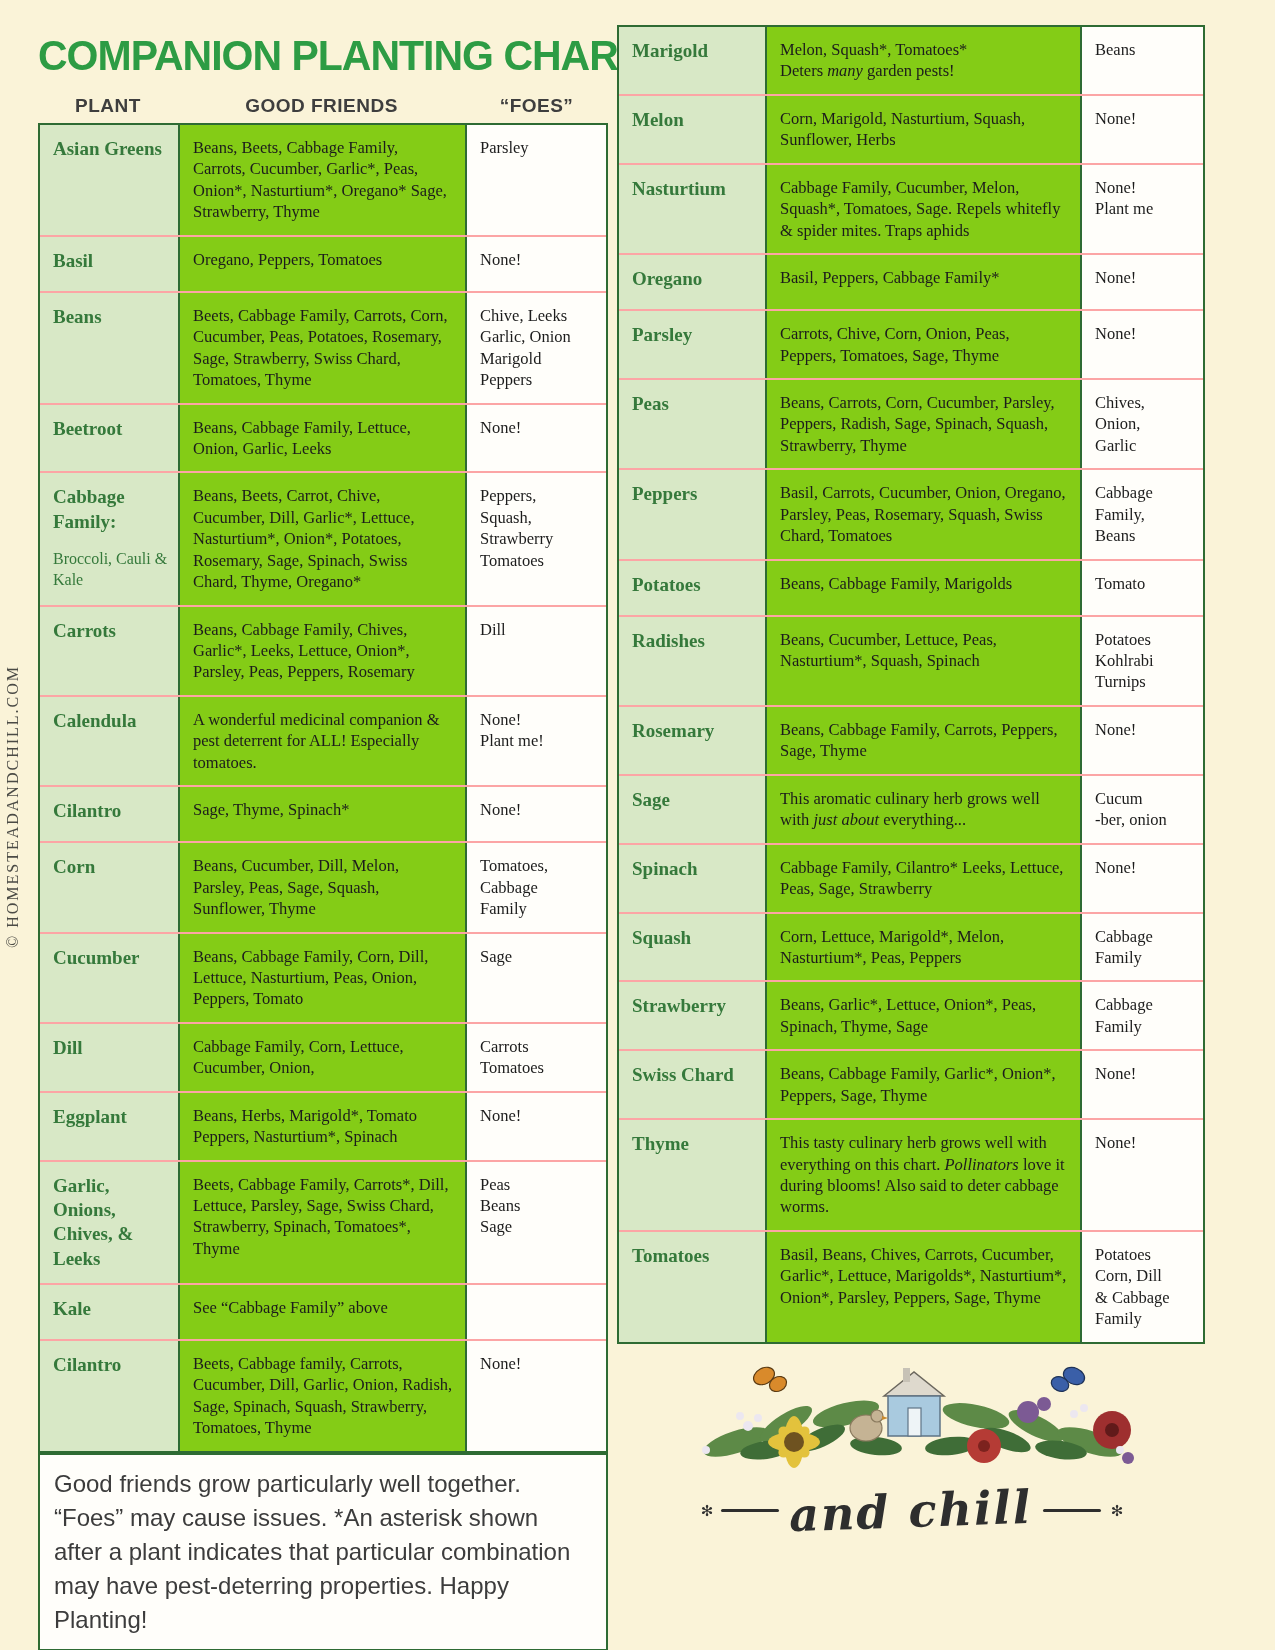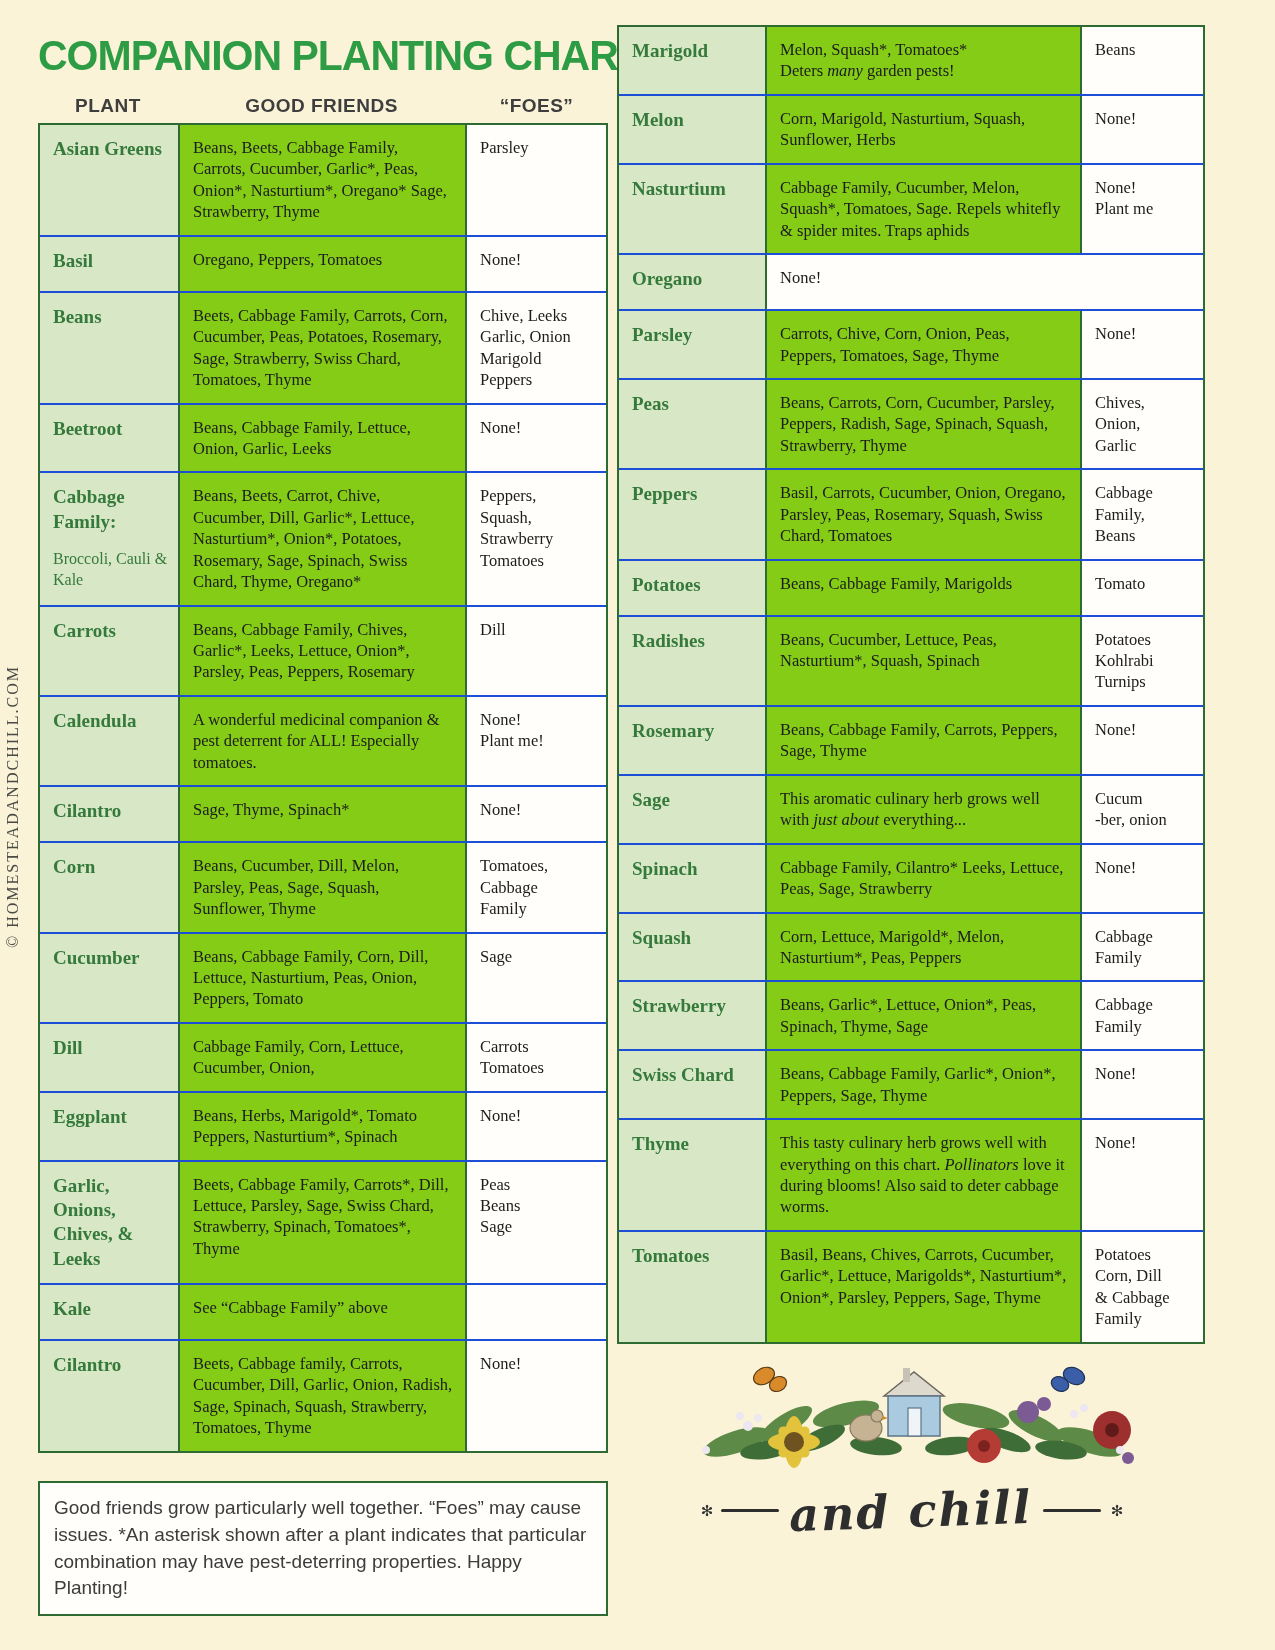--- a/index.html
+++ b/index.html
@@ -23,21 +23,21 @@
     color:#2D9C44; white-space:nowrap; margin:6px 0 16px 0;
     transform:scaleY(1.04); transform-origin:left top;
   }
   .header-row { display:flex; margin-bottom:6px; }
   .header-cell {
     font-family:"Liberation Sans", sans-serif; font-weight:700;
     font-size:19px; color:#3E3E3E; text-align:center; letter-spacing:.5px;
   }
   .hc-plant { width:140px; } .hc-friends { width:287px; } .hc-foes { width:143px; }
   .ptable { border:2.5px solid #2E6B33; background:#FFFEFA; }
-  .prow { display:flex; border-top:2px solid #1d4ed8; min-height:56px; }
+  .prow { display:flex; border-top:2px solid #fca5a5; min-height:56px; }
   .prow:first-child { border-top:none; }
   .cell-plant {
     background:#D8E8C6; border-right:2px solid #2E6B33;
     padding:12px 8px 12px 13px; flex-shrink:0;
   }
   .left .cell-plant { width:140px; }
   .right .cell-plant { width:148px; }
   .plant-name {
     font-family:"Liberation Serif", serif; font-weight:700;
     font-size:19px; line-height:1.28; color:#35793B;
@@ -49,23 +49,23 @@
   .cell-friends {
     background:#84cc16; border-right:2px solid #2E6B33;
     padding:12px 12px 12px 13px; flex-shrink:0;
   }
   .left .cell-friends { width:287px; }
   .right .cell-friends { width:315px; }
   .cell-foes { background:#FFFEFA; padding:12px 8px 12px 13px; flex:1; }
   .body-text { font-size:16.5px; line-height:1.3; color:#1C1C1C; }
   .body-text em { font-style:italic; }
   .footnote {
-    margin-top:28px; border:2.5px solid #2E6B33; background:#FFFEFA;
+    margin-top:0; border:2.5px solid #2E6B33; background:#FFFEFA;
     padding:12px 14px; font-family:"Liberation Sans", sans-serif;
-    font-size:19px; line-height:1.42; color:#3C3C3C;
+    font-size:24px; line-height:1.42; color:#3C3C3C;
   }
   .logo-block { margin-top:10px; text-align:center; }
   .logo-art { display:block; margin:0 auto; }
   .logo-wordmark {
     font-family:"Liberation Serif", serif; font-size:40px; color:#2E2E2E;
     letter-spacing:11px; margin-top:-6px; white-space:nowrap;
   }
   .logo-scriptline {
     display:flex; align-items:center; justify-content:center; gap:10px;
     margin-top:2px; color:#2E2E2E;
@@ -269,20 +269,21 @@
           <div class="cell-friends body-text"><span>Cabbage Family, Cucumber, Melon, Squash*, Tomatoes, Sage. Repels whitefly &amp; spider mites. Traps aphids</span></div>
           <div class="cell-foes body-text">
             <div>None!</div>
             <div>Plant me</div>
           </div>
         </div>
         <div class="prow">
           <div class="cell-plant">
             <div class="plant-name">Oregano</div>
           </div>
+          <div class="cell-friends body-text"><span>Basil, Peppers, Cabbage Family*</span></div>
           <div class="cell-foes body-text">
             <div>None!</div>
           </div>
         </div>
         <div class="prow">
           <div class="cell-plant">
             <div class="plant-name">Parsley</div>
           </div>
           <div class="cell-friends body-text"><span>Carrots, Chive, Corn, Onion, Peas, Peppers, Tomatoes, Sage, Thyme</span></div>
           <div class="cell-foes body-text">

